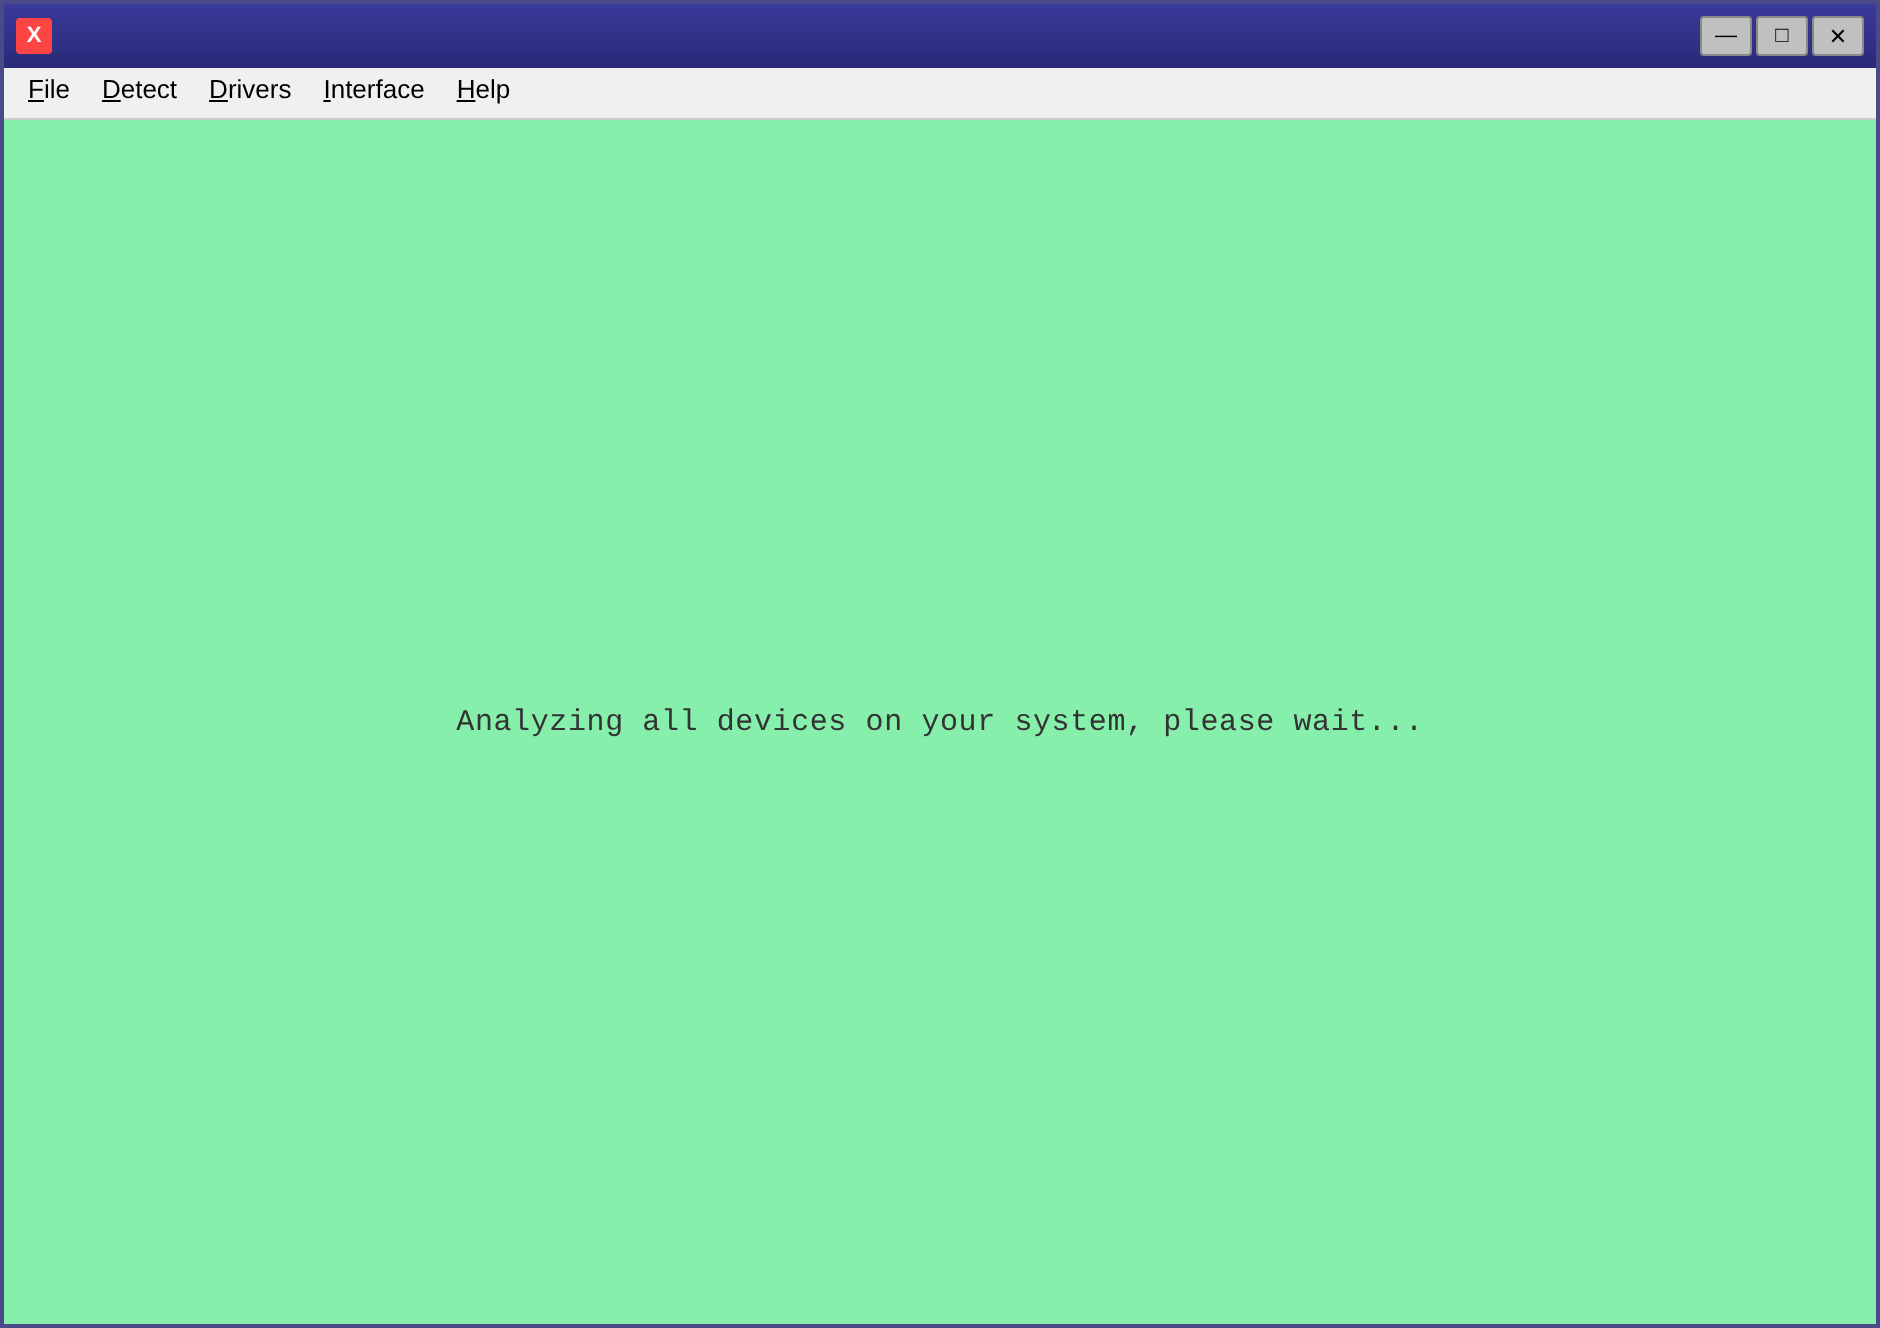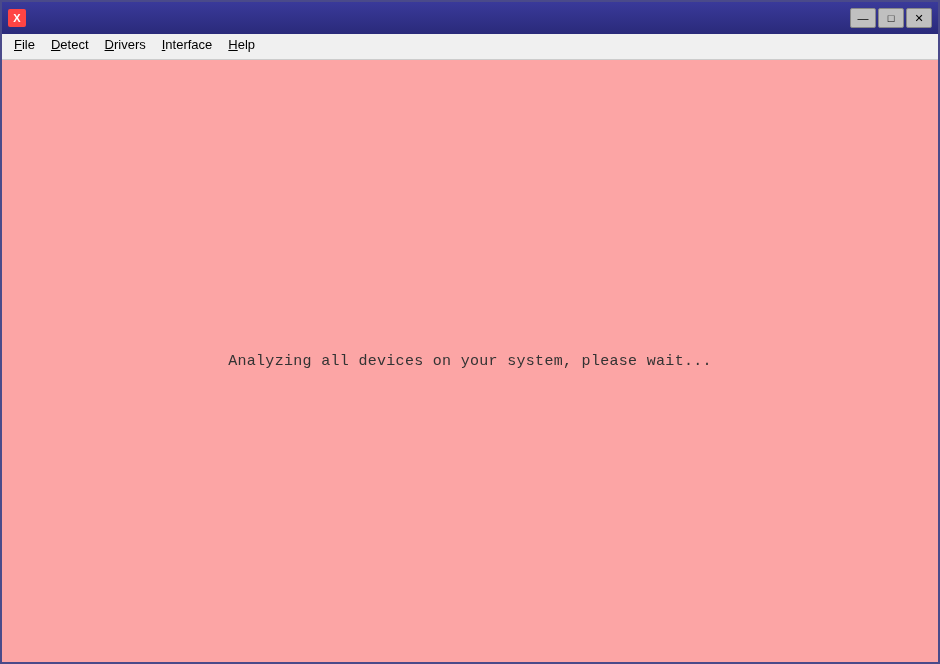--- a/index.html
+++ b/index.html
@@ -99,21 +99,21 @@
       cursor: pointer;
       font-family: 'Segoe UI', Tahoma, sans-serif;
     }
 
     .menu-item .underline {
       text-decoration: underline;
     }
 
     .main-content {
       flex: 1;
-      background: #fca5a5;
+      background: #86efac;
       display: flex;
       align-items: center;
       justify-content: center;
     }
 
     .status-message {
       font-family: 'Courier New', Courier, monospace;
       font-size: 15px;
       color: #333;
       letter-spacing: 0.3px;

